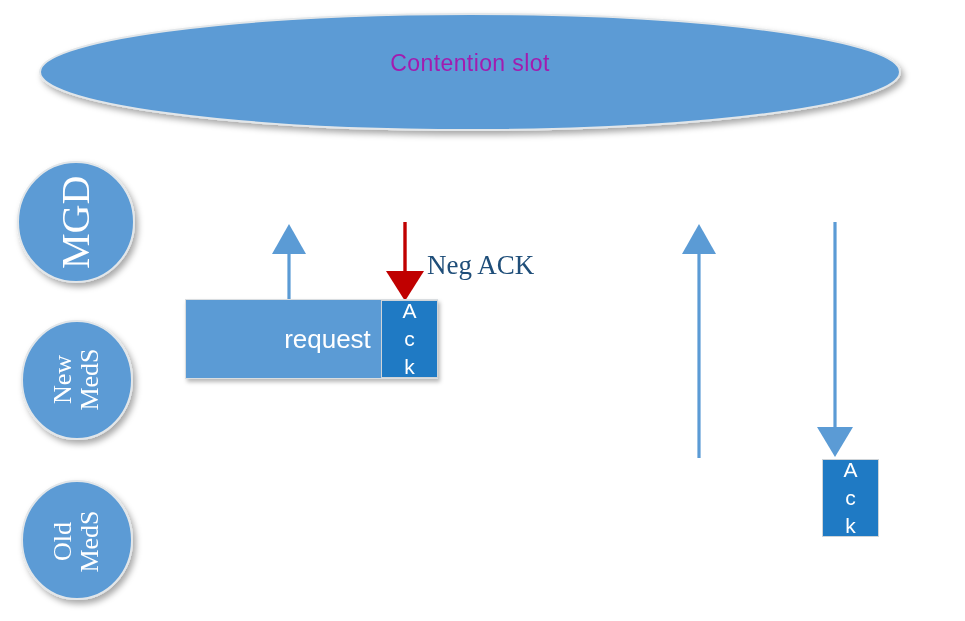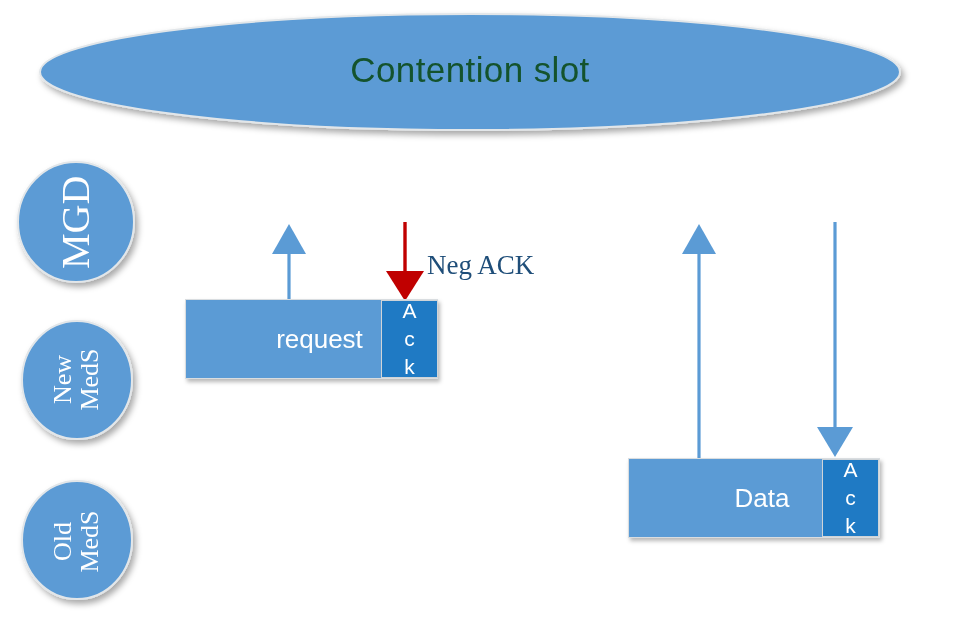--- a/index.html
+++ b/index.html
@@ -26,22 +26,22 @@
     height: 621px;
   }
 
   
   .ellipse-label {
     position: absolute;
     left: 40px;
     top: 50px;
     width: 860px;
     text-align: center;
-    color: #14532d;
-    font-size: 35px;
+    color: #a21caf;
+    font-size: 23px;
     font-family: "Liberation Sans", sans-serif;
     letter-spacing: 0.4px;
     pointer-events: none;
   }
 
   
   .node-label {
     position: absolute;
     color: #ffffff;
     font-family: "Liberation Serif", serif;
@@ -73,21 +73,21 @@
   
   .msgbox {
     position: absolute;
     box-sizing: border-box;
     background: #5B9BD5;
     border: 1px solid #d9dde0;
     box-shadow: 2px 3px 4px rgba(0,0,0,0.28);
   }
   .msgbox .body-label {
     position: absolute;
-    left: 8px;
+    left: 16px;
     top: 50%;
     transform: translateY(-50%);
     width: 100%;
     text-align: center;
     color: #ffffff;
     font-size: 26px;
     font-family: "Liberation Sans", sans-serif;
   }
   .ackbox {
     position: absolute;
@@ -194,22 +194,19 @@
     <div class="body-label">request</div>
   </div>
   <div class="ackbox" id="request-ack">
     <span>A</span>
     <span>c</span>
     <span>k</span>
   </div>
 
   <div class="arrow-label" id="neg-ack-label">Neg ACK</div>
 
-  <div class="msgbox" id="data-box">
-    <div class="body-label">Data</div>
-  </div>
   <div class="ackbox" id="data-ack">
     <span>A</span>
     <span>c</span>
     <span>k</span>
   </div>
 
 </div>
 
 </body></html>

